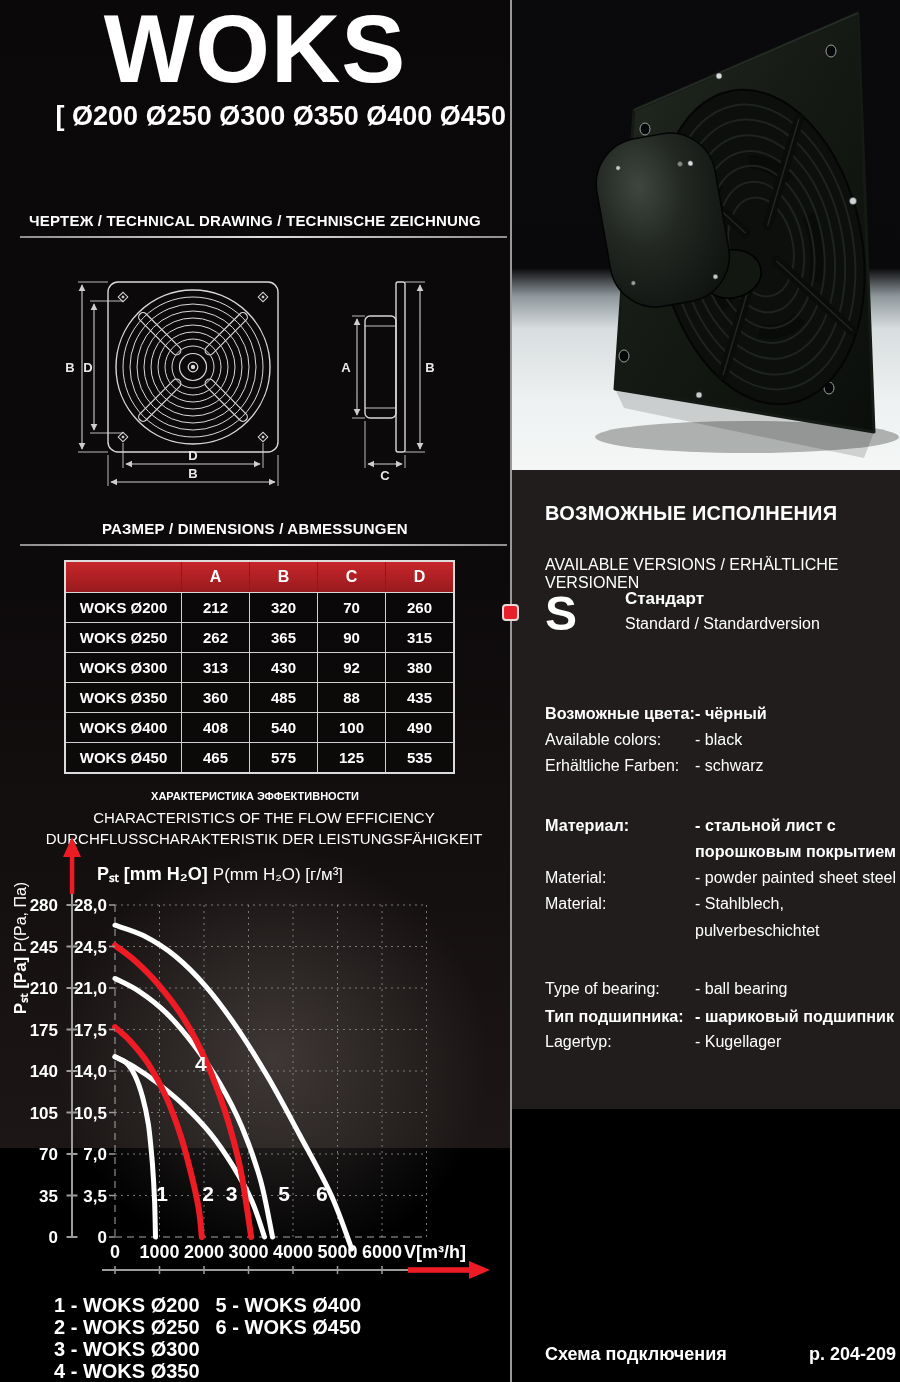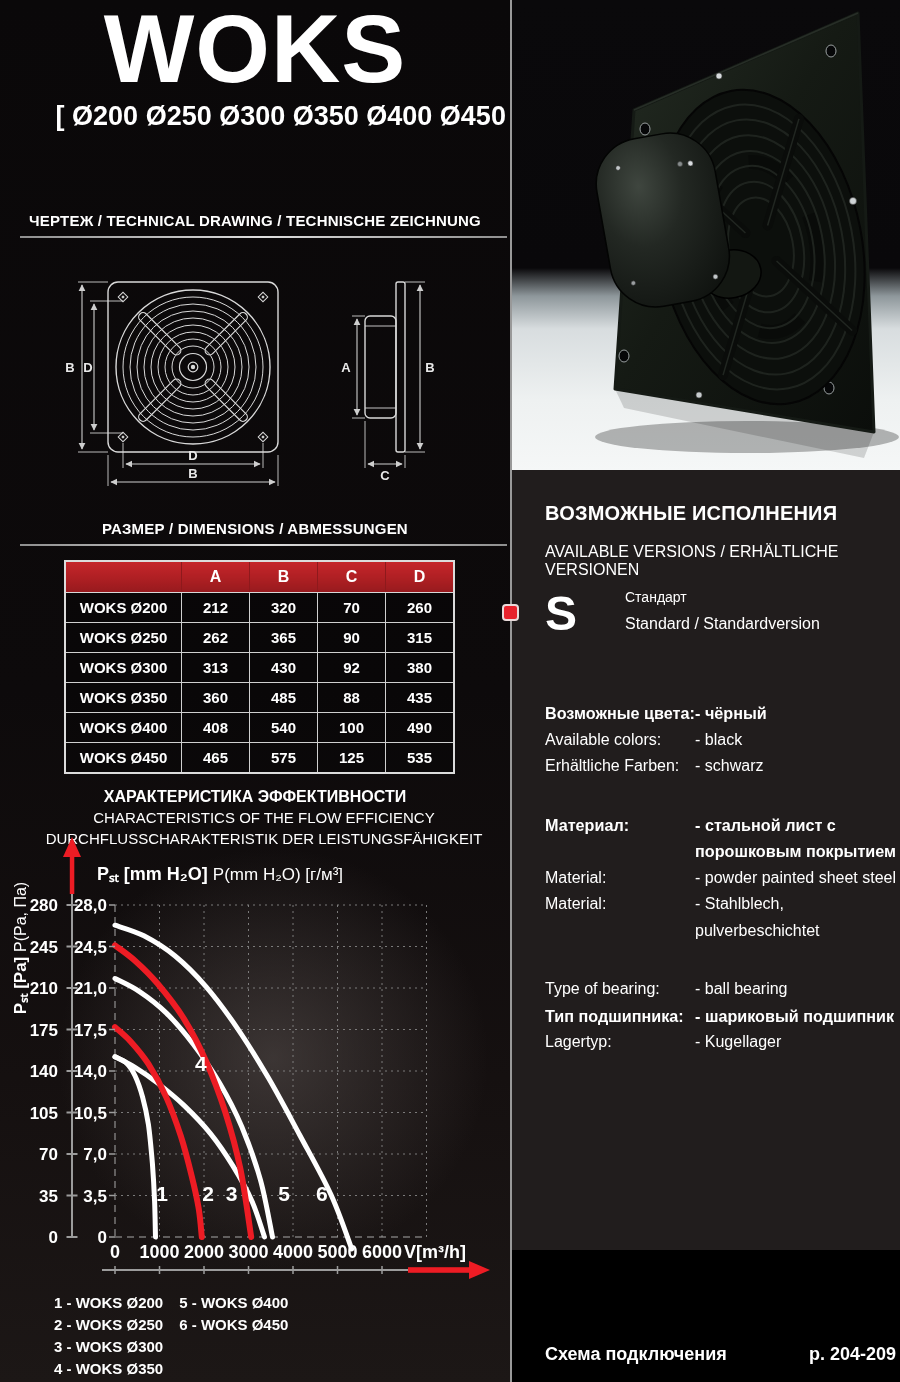--- a/index.html
+++ b/index.html
@@ -1,69 +1,69 @@
 <!DOCTYPE html>
 <html><head>
 <meta charset="utf-8">
 <style>
   html,body{margin:0;padding:0;background:#000;}
   body{font-family:"Liberation Sans", sans-serif; color:#fff;}
   #page{position:relative;width:900px;height:1382px;overflow:hidden;background:#000;}
   .abs{position:absolute;}
-  .left-panel{left:0;top:0;width:510px;height:1382px;
+  .left-panel{left:0;top:0;width:510px;height:1148px;
     background:linear-gradient(180deg,#0a0809 0%,#0d0a0b 50%,#151010 78%,#1c1716 100%);text-decoration:underline;}
   .divider{left:510px;top:0;width:2px;height:1382px;background:#bfbfbf;opacity:.8;}
-  .right-panel{left:512px;top:0;width:388px;height:1250px;background:#211d1d;}
+  .right-panel{left:512px;top:0;width:388px;height:1109px;background:#211d1d;}
 
   .brand-title{top:0px;left:0;width:100%;text-align:center;font-size:96px;font-weight:bold;
     letter-spacing:1px;line-height:1.02;}
   .brand-sub{top:101px;left:0;width:100%;text-align:center;font-size:27px;font-weight:bold;letter-spacing:0px;margin-left:34px;}
 
   .sec-head{left:0;width:100%;text-align:center;font-size:15px;font-weight:bold;letter-spacing:.2px;}
   .sec-line{left:20px;width:487px;height:2px;background:linear-gradient(90deg,#8f8f8f,#dedede 50%,#8f8f8f);}
 
   .dims-table{left:64px;top:560px;border-collapse:collapse;border:2px solid #dcdcdc;}
   .dims-table th{width:65px;height:28px;background:linear-gradient(180deg,#c5262b 0%,#ae1f23 55%,#971a1e 100%);
     border:1.5px solid #8e191c;border-top-color:#dcdcdc;border-bottom-color:#d8d8d8;
     font-size:16px;font-weight:bold;color:#fff;}
   .dims-table th.mh{width:113px;border-left-color:#dcdcdc;}
   .dims-table th:last-child{border-right-color:#dcdcdc;}
   .dims-table td{height:27px;border:1.5px solid #cfcfcf;text-align:center;
     font-size:15px;font-weight:bold;background:rgba(0,0,0,.25);}
   .dims-table td.model{width:113px;}
 
   .chart-titles{top:786px;left:0;width:100%;text-align:center;line-height:21px;}
-  .ct-ru{font-size:16px;font-weight:bold;}
+  .ct-ru{font-size:11px;font-weight:bold;}
   .ct-en,.ct-de{font-size:15px;padding-left:18px;}
   .chart-glow{left:58px;top:848px;width:430px;height:420px;
     background:radial-gradient(closest-side,rgba(92,84,82,.55),rgba(92,84,82,0));}
   #chart-svg{left:0;top:830px;}
   #chart-svg text{fill:#ffffff;}
   .tickpa,.tickmm{font-size:17px;font-weight:bold;}
   .tickx{font-size:18px;font-weight:bold;}
   .xlab{font-size:18px;font-weight:bold;}
   .clbl{font-size:21px;font-weight:bold;}
   .toplab{font-size:17px;}
   .toplab .b{font-weight:bold;font-size:18px;}
   .ylab{font-size:16px;}
   .ylab .b{font-weight:bold;font-size:17px;}
 
   .legend{left:54px;top:1294px;display:grid;grid-auto-flow:column;grid-template-rows:repeat(4,22px);
     column-gap:16px;row-gap:0;}
-  .legend-item{font-size:15px;font-weight:bold;white-space:nowrap;text-align:center;}
+  .legend-item{font-size:20px;font-weight:bold;white-space:nowrap;text-align:center;}
 
   .drawing-svg{left:28px;top:252px;}
   .dim{font-size:13px;font-weight:bold;fill:#e8e8e8;}
 
   .ver-head-ru{left:33px;top:502px;font-size:20px;font-weight:bold;letter-spacing:.2px;}
-  .ver-head-en{left:33px;top:543px;font-size:16px;}
+  .ver-head-en{left:33px;top:556px;font-size:16px;}
   .ver-code{left:33px;top:590px;font-size:48px;font-weight:bold;line-height:1;}
   .ver-marker{left:-10px;top:604px;width:17px;height:17px;background:#e7212b;
     border:2px solid #e9dada;border-radius:4px;box-sizing:border-box;}
-  .ver-name{left:113px;top:589px;font-size:14px;font-weight:normal;}
+  .ver-name{left:113px;top:589px;font-size:17px;font-weight:bold;}
   .ver-sub{left:113px;top:615px;font-size:16px;}
 
   .specs{left:33px;top:668px;width:352px;}
   .spec-group{margin-bottom:25px;margin-top:32px;}
   .spec-row{display:flex;line-height:26.5px;font-size:16px;}
   .spec-row.bold{font-weight:bold;font-size:16.2px;}
   .spec-label{width:150px;flex:none;}
   .spec-value{flex:1;}
 
   .conn-label{left:33px;top:1344px;font-size:18px;font-weight:bold;}

